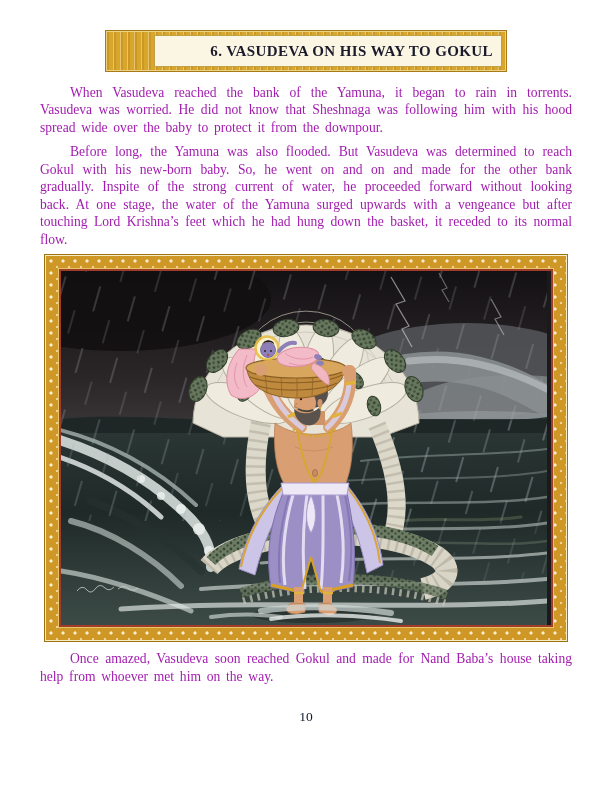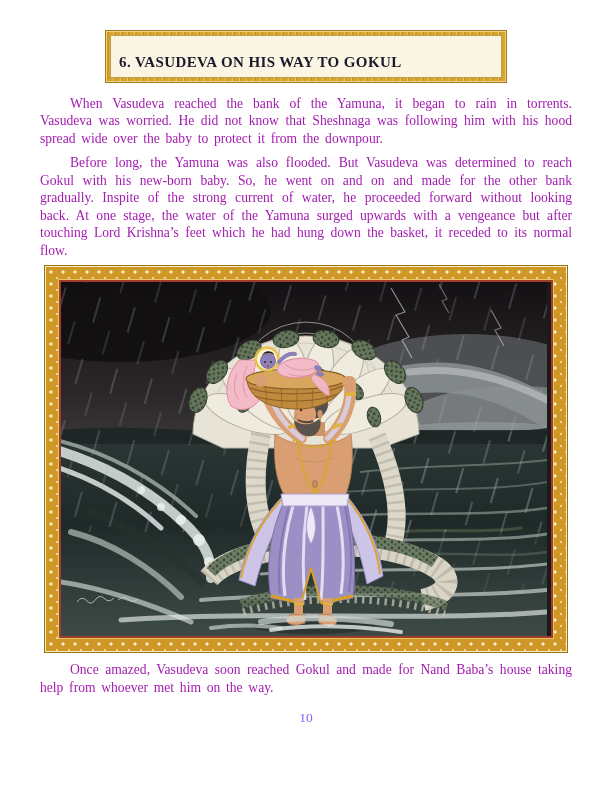--- a/index.html
+++ b/index.html
@@ -11,21 +11,21 @@
   .page{box-sizing:border-box;width:612px;height:792px;padding:30px 40px 0;}
   
   .banner{
     width:402px;margin:0 auto 12px;box-sizing:border-box;
     background:#d9a62c;
     background-image:repeating-linear-gradient(90deg,rgba(255,250,230,.35) 0 1.5px,rgba(160,110,20,.25) 1.5px 3px,transparent 3px 7px);
     padding:4px;border:1px solid #a87a18;box-shadow:inset 0 0 0 1px #ecd287;
   }
   .banner-inner{
     background:#fbf6e3;border:1px solid #c2a045;
-    text-align:left;padding:18px 8px 6px;
+    text-align:right;padding:7px 8px 6px;margin-left:44px;
   }
   .banner-inner h1{
     margin:0;font-size:15px;font-weight:bold;letter-spacing:.4px;
     color:#1a1a2b;font-family:"Liberation Serif","DejaVu Serif",serif;
   }
   
   p.body{
     margin:0 0 7px;font-size:13.6px;line-height:1.285;
     text-align:justify;text-indent:30px;word-spacing:.17em;color:#a21caf;
   }
@@ -34,21 +34,21 @@
     width:522px;box-sizing:border-box;margin:5px auto 9px;padding:14px;
     background:#cf9726;
     background-image:
       radial-gradient(circle,rgba(250,242,214,.95) 1.2px,rgba(250,242,214,0) 2px),
       radial-gradient(circle,rgba(250,242,214,.65) .9px,rgba(250,242,214,0) 1.6px);
     background-size:12px 12px,12px 12px;background-position:0 0,6px 6px;
     box-shadow:inset 0 0 0 1px #f7ecc8, 0 0 0 1px #9c7110;
   }
   .frame-inner{border:2px solid #a03c28;outline:1px solid #e7c569;line-height:0;background:#1c191b;}
   .frame-inner svg{display:block;width:486px;height:354px;}
-  .page-number{ text-align:center;font-size:13.5px;color:#8b5cf6;margin-top:14px; }
+  .page-number{ text-align:center;font-size:13.5px;color:#0f172a;margin-top:24px; }
 </style>
 </head>
 <body>
 
 <div class="page">
 
   <div class="banner">
     <div class="banner-inner">
       <h1>6. VASUDEVA ON HIS WAY TO GOKUL</h1>
     </div>

